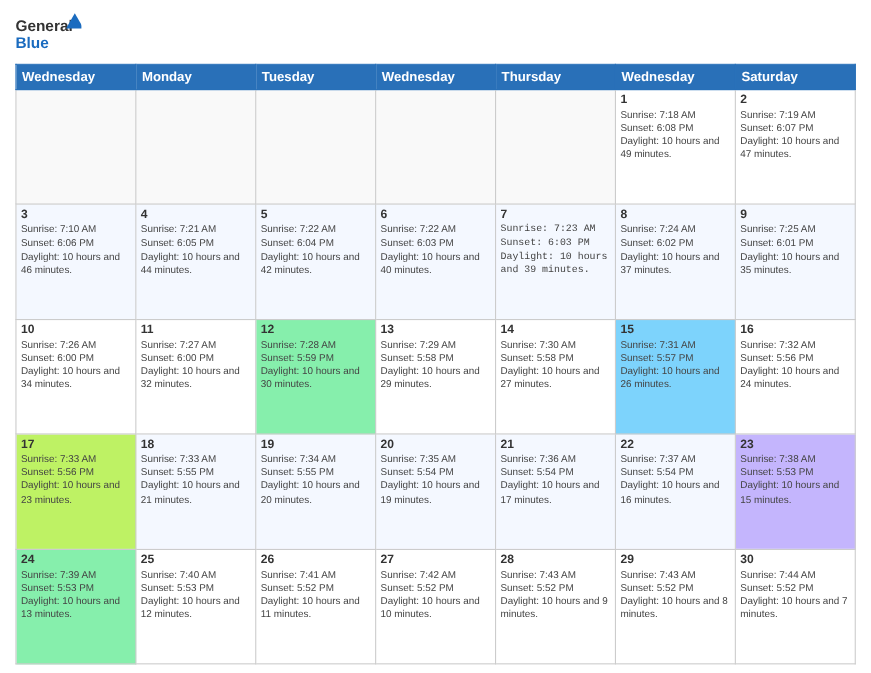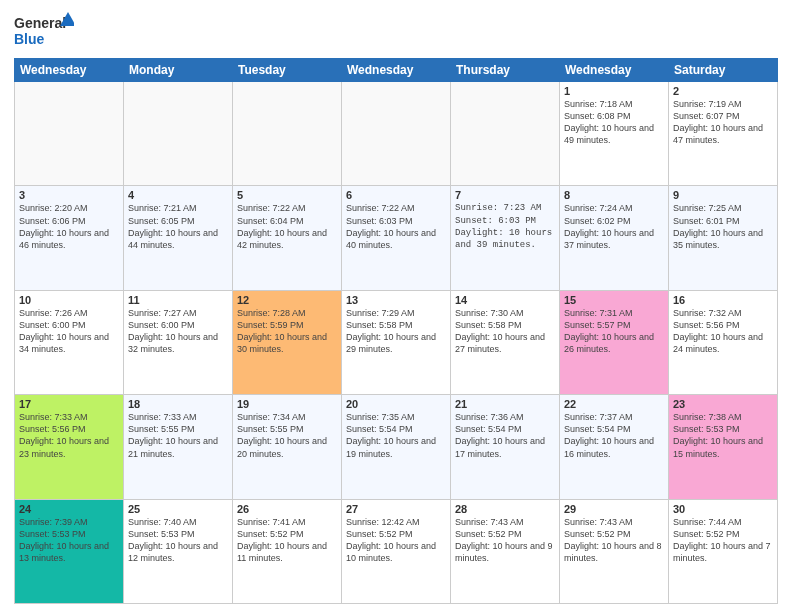--- a/index.html
+++ b/index.html
@@ -135,21 +135,21 @@
           <td style="background: rgb(255, 255, 255);">
             <span class="day-num">2</span>
             <div class="day-info" style="white-space: pre-line;">Sunrise: 7:19 AM
 Sunset: 6:07 PM
 Daylight: 10 hours and 47 minutes.</div>
           </td>
         </tr>
         <tr>
           <td style="background: rgb(244, 248, 255);">
             <span class="day-num">3</span>
-            <div class="day-info" style="white-space: pre-line;">Sunrise: 2:20 AM
+            <div class="day-info" style="white-space: pre-line;">Sunrise: 7:10 AM
 Sunset: 6:06 PM
 Daylight: 10 hours and 46 minutes.</div>
           </td>
           <td style="background: rgb(244, 248, 255);">
             <span class="day-num">4</span>
             <div class="day-info" style="white-space: pre-line;">Sunrise: 7:21 AM
 Sunset: 6:05 PM
 Daylight: 10 hours and 44 minutes.</div>
           </td>
           <td style="background: rgb(244, 248, 255);">
@@ -189,39 +189,39 @@
             <div class="day-info" style="white-space: pre-line;">Sunrise: 7:26 AM
 Sunset: 6:00 PM
 Daylight: 10 hours and 34 minutes.</div>
           </td>
           <td style="background: rgb(255, 255, 255);">
             <span class="day-num">11</span>
             <div class="day-info" style="white-space: pre-line;">Sunrise: 7:27 AM
 Sunset: 6:00 PM
 Daylight: 10 hours and 32 minutes.</div>
           </td>
-          <td style="background: #fdba74;">
+          <td style="background: #86efac;">
             <span class="day-num">12</span>
             <div class="day-info" style="white-space: pre-line;">Sunrise: 7:28 AM
 Sunset: 5:59 PM
 Daylight: 10 hours and 30 minutes.</div>
           </td>
           <td style="background: rgb(255, 255, 255); margin-left: 16px;">
             <span class="day-num">13</span>
             <div class="day-info" style="white-space: pre-line;">Sunrise: 7:29 AM
 Sunset: 5:58 PM
 Daylight: 10 hours and 29 minutes.</div>
           </td>
           <td style="background: rgb(255, 255, 255);">
             <span class="day-num">14</span>
             <div class="day-info" style="white-space: pre-line;">Sunrise: 7:30 AM
 Sunset: 5:58 PM
 Daylight: 10 hours and 27 minutes.</div>
           </td>
-          <td style="background: #f9a8d4; margin-left: 38px;">
+          <td style="background: #7dd3fc; margin-left: 38px;">
             <span class="day-num">15</span>
             <div class="day-info" style="white-space: pre-line;">Sunrise: 7:31 AM
 Sunset: 5:57 PM
 Daylight: 10 hours and 26 minutes.</div>
           </td>
           <td style="background: rgb(255, 255, 255);">
             <span class="day-num">16</span>
             <div class="day-info" style="white-space: pre-line;">Sunrise: 7:32 AM
 Sunset: 5:56 PM
 Daylight: 10 hours and 24 minutes.</div>
@@ -257,49 +257,49 @@
             <div class="day-info" style="white-space: pre-line;">Sunrise: 7:36 AM
 Sunset: 5:54 PM
 Daylight: 10 hours and 17 minutes.</div>
           </td>
           <td style="background: rgb(244, 248, 255);">
             <span class="day-num">22</span>
             <div class="day-info" style="white-space: pre-line;">Sunrise: 7:37 AM
 Sunset: 5:54 PM
 Daylight: 10 hours and 16 minutes.</div>
           </td>
-          <td style="background: #f9a8d4;">
+          <td style="background: #c4b5fd;">
             <span class="day-num">23</span>
             <div class="day-info" style="white-space: pre-line;">Sunrise: 7:38 AM
 Sunset: 5:53 PM
 Daylight: 10 hours and 15 minutes.</div>
           </td>
         </tr>
         <tr>
-          <td style="background: #14b8a6; margin-left: 28px;">
+          <td style="background: #86efac; margin-left: 28px;">
             <span class="day-num">24</span>
             <div class="day-info" style="white-space: pre-line;">Sunrise: 7:39 AM
 Sunset: 5:53 PM
 Daylight: 10 hours and 13 minutes.</div>
           </td>
           <td style="background: rgb(255, 255, 255);">
             <span class="day-num">25</span>
             <div class="day-info" style="white-space: pre-line;">Sunrise: 7:40 AM
 Sunset: 5:53 PM
 Daylight: 10 hours and 12 minutes.</div>
           </td>
           <td style="background: rgb(255, 255, 255);">
             <span class="day-num">26</span>
             <div class="day-info" style="white-space: pre-line;">Sunrise: 7:41 AM
 Sunset: 5:52 PM
 Daylight: 10 hours and 11 minutes.</div>
           </td>
           <td style="background: rgb(255, 255, 255);">
             <span class="day-num">27</span>
-            <div class="day-info" style="white-space: pre-line;">Sunrise: 12:42 AM
+            <div class="day-info" style="white-space: pre-line;">Sunrise: 7:42 AM
 Sunset: 5:52 PM
 Daylight: 10 hours and 10 minutes.</div>
           </td>
           <td style="background: rgb(255, 255, 255);">
             <span class="day-num">28</span>
             <div class="day-info" style="white-space: pre-line;">Sunrise: 7:43 AM
 Sunset: 5:52 PM
 Daylight: 10 hours and 9 minutes.</div>
           </td>
           <td style="background: rgb(255, 255, 255);">

